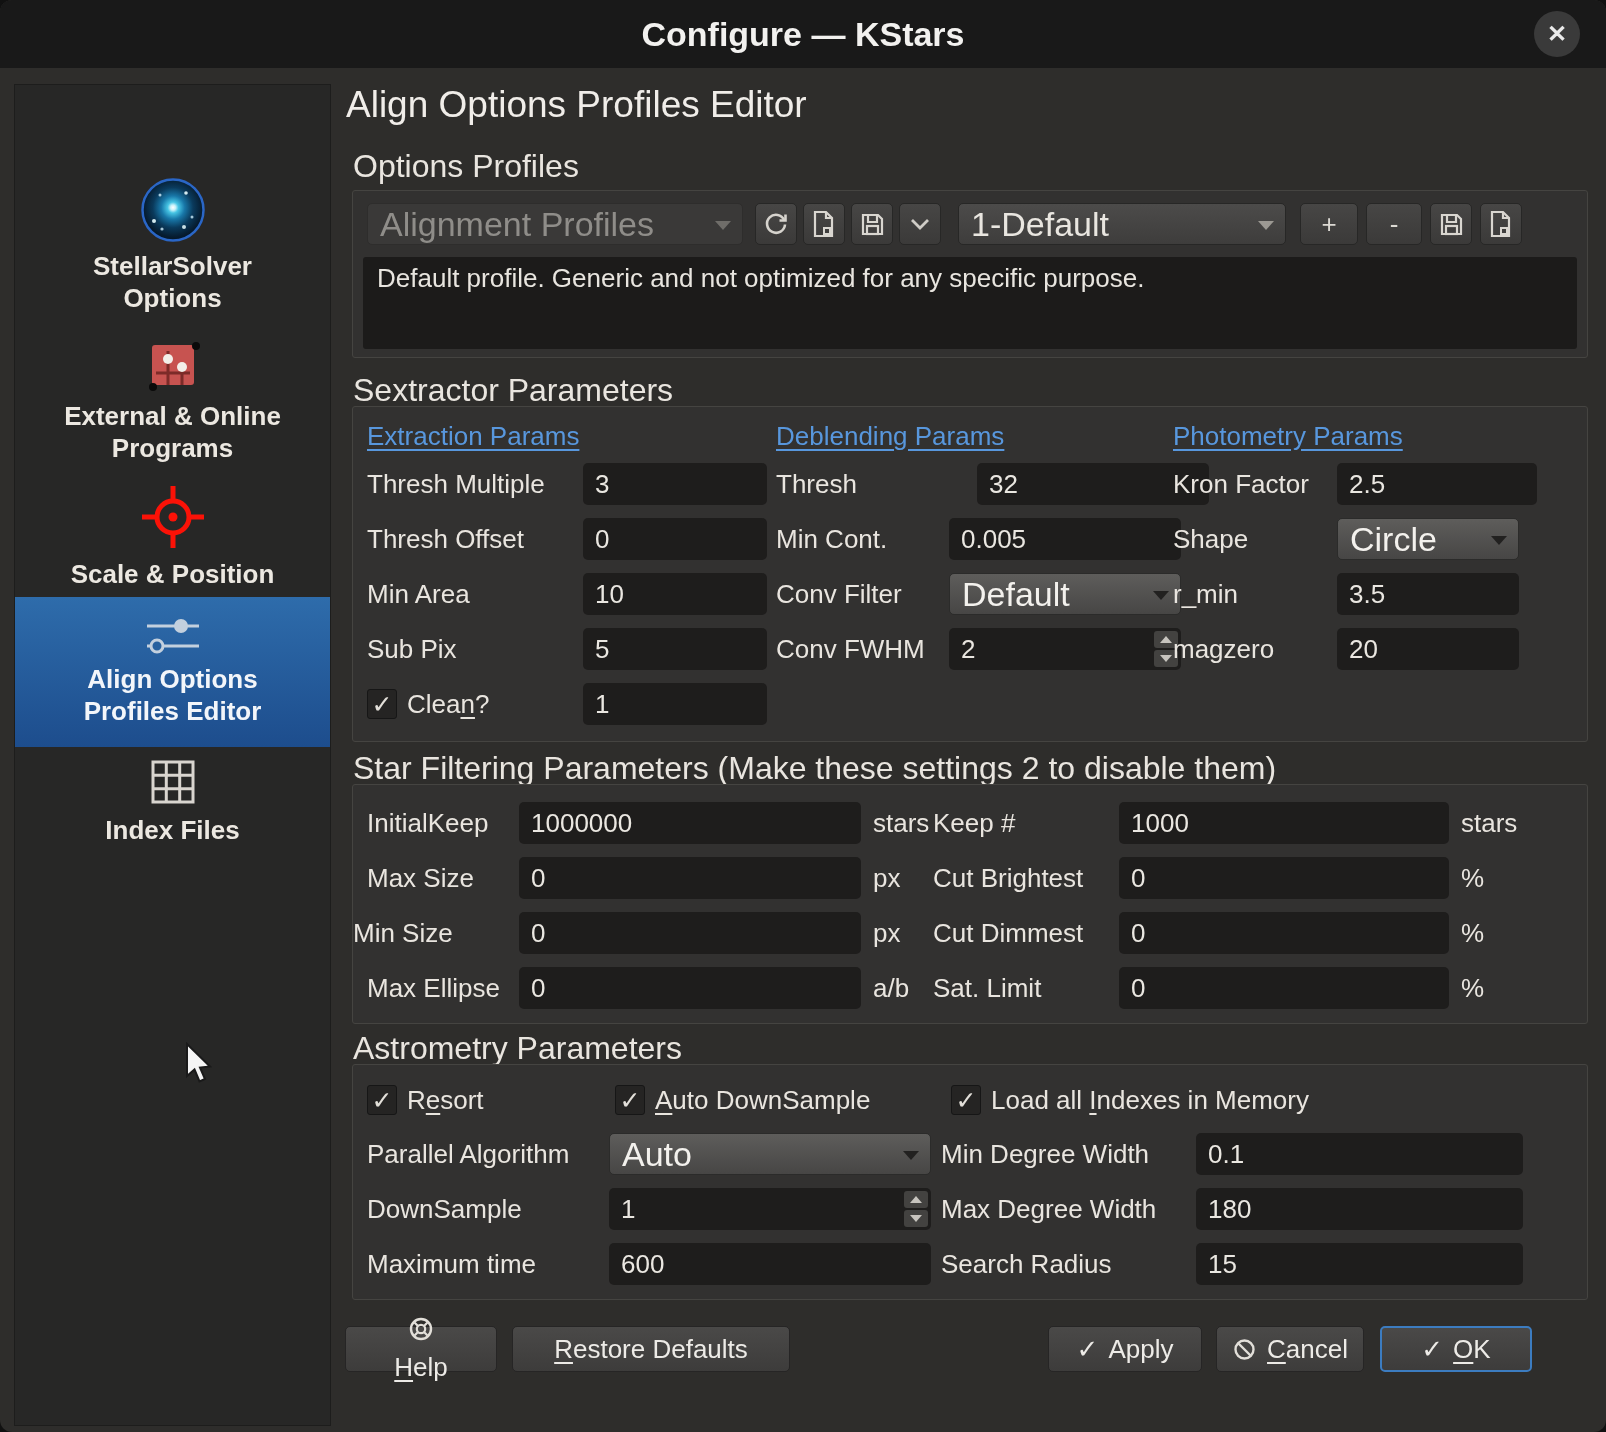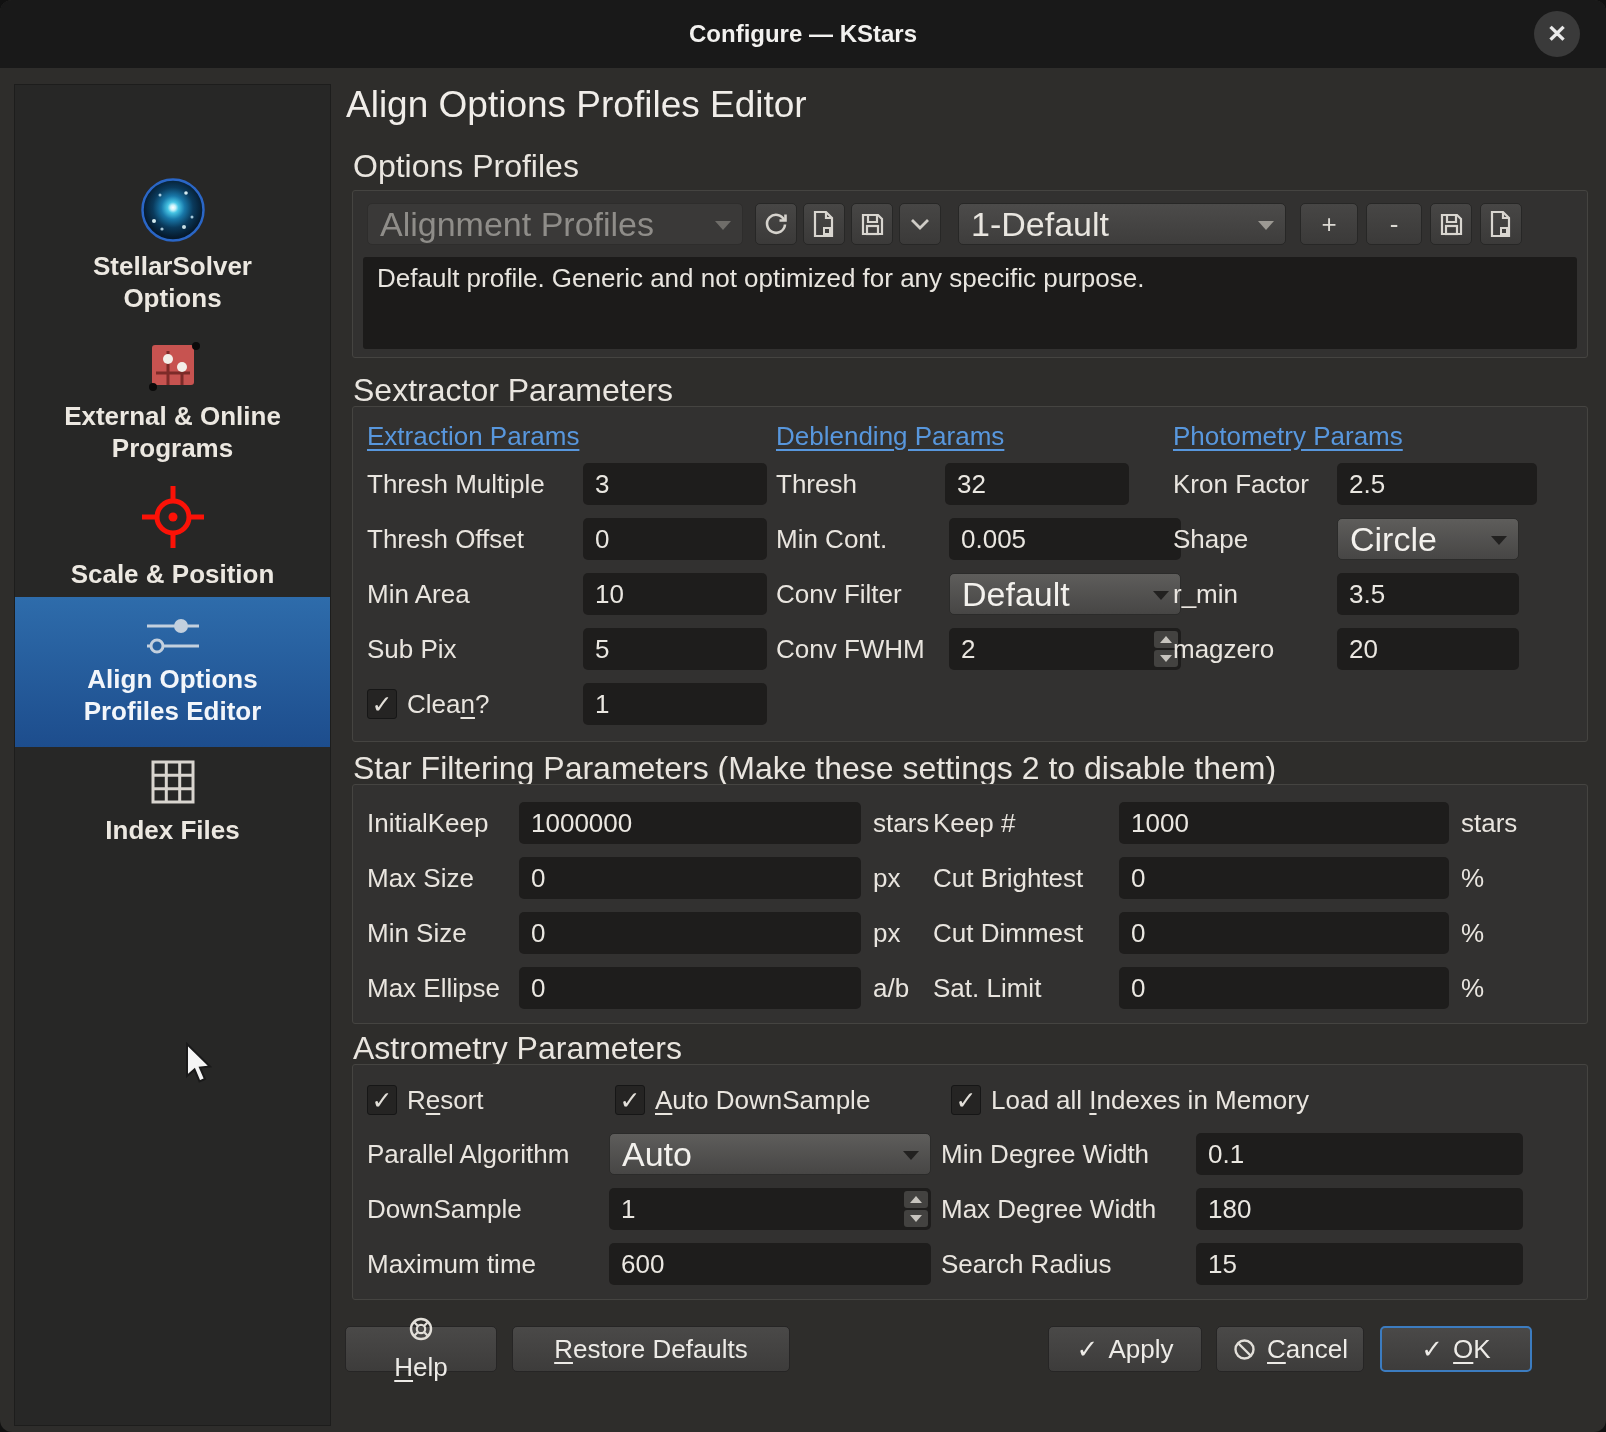--- a/index.html
+++ b/index.html
@@ -2,21 +2,21 @@
 <html><head>
 <meta charset="utf-8">
 <style>
   html,body{margin:0;padding:0;background:#111;}
   .app{position:relative;width:1606px;height:1432px;background:#2e2d2b;
        font-family:"Liberation Sans",sans-serif;color:#e9e5df;font-size:26px;
        border-radius:12px;overflow:hidden;}
   
   .titlebar{position:absolute;left:0;top:0;right:0;height:68px;background:#191919;
             display:flex;align-items:center;justify-content:center;}
-  .titlebar .ttl{font-weight:bold;font-size:24px;color:#f2f1ef;}
+  .titlebar .ttl{font-weight:bold;font-size:34px;color:#f2f1ef;}
   .close-btn{position:absolute;right:26px;top:11px;width:46px;height:46px;border-radius:50%;
              background:#3a3a3a;color:#e9e9e9;display:flex;align-items:center;justify-content:center;
              font-size:24px;font-weight:bold;cursor:default;}
   
   .sidebar{position:absolute;left:14px;top:84px;width:317px;height:1342px;
            background:#272726;border:1px solid #1d1d1c;box-sizing:border-box;}
   .si{position:absolute;left:0;width:100%;display:flex;flex-direction:column;
       align-items:center;gap:8px;text-align:center;}
   .si .lbl{font-weight:bold;font-size:26px;line-height:1.22;color:#ece8e1;white-space:pre-line;}
   .si.sel{background:linear-gradient(#2e6cab,#1d4d8d);}
@@ -252,21 +252,21 @@
     <div class="field" style="left:230px;top:166px;width:184px;">10</div>
     <div class="rlabel" style="left:14px;top:221px;">Sub Pix</div>
     <div class="field" style="left:230px;top:221px;width:184px;">5</div>
     <div class="cbrow" style="left:14px;top:280px;">
       <span class="cb">✓</span>
       <span><span>Clea</span><span class="mn">n</span><span>?</span></span>
     </div>
     <div class="field" style="left:230px;top:276px;width:184px;">1</div>
 
     <div class="rlabel" style="left:423px;top:56px;">Thresh</div>
-    <div class="field" style="left:592px;top:56px;width:184px;">32</div>
+    <div class="field" style="left:624px;top:56px;width:232px;">32</div>
     <div class="rlabel" style="left:423px;top:111px;">Min Cont.</div>
     <div class="field" style="left:596px;top:111px;width:232px;">0.005</div>
     <div class="rlabel" style="left:423px;top:166px;">Conv Filter</div>
     <div class="combo" style="left:596px;top:166px;width:232px;">
       <span>Default</span>
       <span class="caret"></span>
     </div>
     <div class="rlabel" style="left:423px;top:221px;">Conv FWHM</div>
     <div class="spinbox" style="left:596px;top:221px;width:232px;">
       <span>2</span>
@@ -303,21 +303,21 @@
     <div class="field" style="left:766px;top:17px;width:330px;">1000</div>
     <div class="unit" style="left:1108px;top:17px;">stars</div>
 
     <div class="rlabel" style="left:14px;top:72px;">Max Size</div>
     <div class="field" style="left:166px;top:72px;width:342px;">0</div>
     <div class="unit" style="left:520px;top:72px;">px</div>
     <div class="rlabel" style="left:580px;top:72px;">Cut Brightest</div>
     <div class="field" style="left:766px;top:72px;width:330px;">0</div>
     <div class="unit" style="left:1108px;top:72px;">%</div>
 
-    <div class="rlabel" style="left:14px;top:127px;text-align:center;">Min Size</div>
+    <div class="rlabel" style="left:0;top:127px;text-align:center;">Min Size</div>
     <div class="field" style="left:166px;top:127px;width:342px;">0</div>
     <div class="unit" style="left:520px;top:127px;">px</div>
     <div class="rlabel" style="left:580px;top:127px;">Cut Dimmest</div>
     <div class="field" style="left:766px;top:127px;width:330px;">0</div>
     <div class="unit" style="left:1108px;top:127px;">%</div>
 
     <div class="rlabel" style="left:14px;top:182px;">Max Ellipse</div>
     <div class="field" style="left:166px;top:182px;width:342px;">0</div>
     <div class="unit" style="left:520px;top:182px;">a/b</div>
     <div class="rlabel" style="left:580px;top:182px;">Sat. Limit</div>

